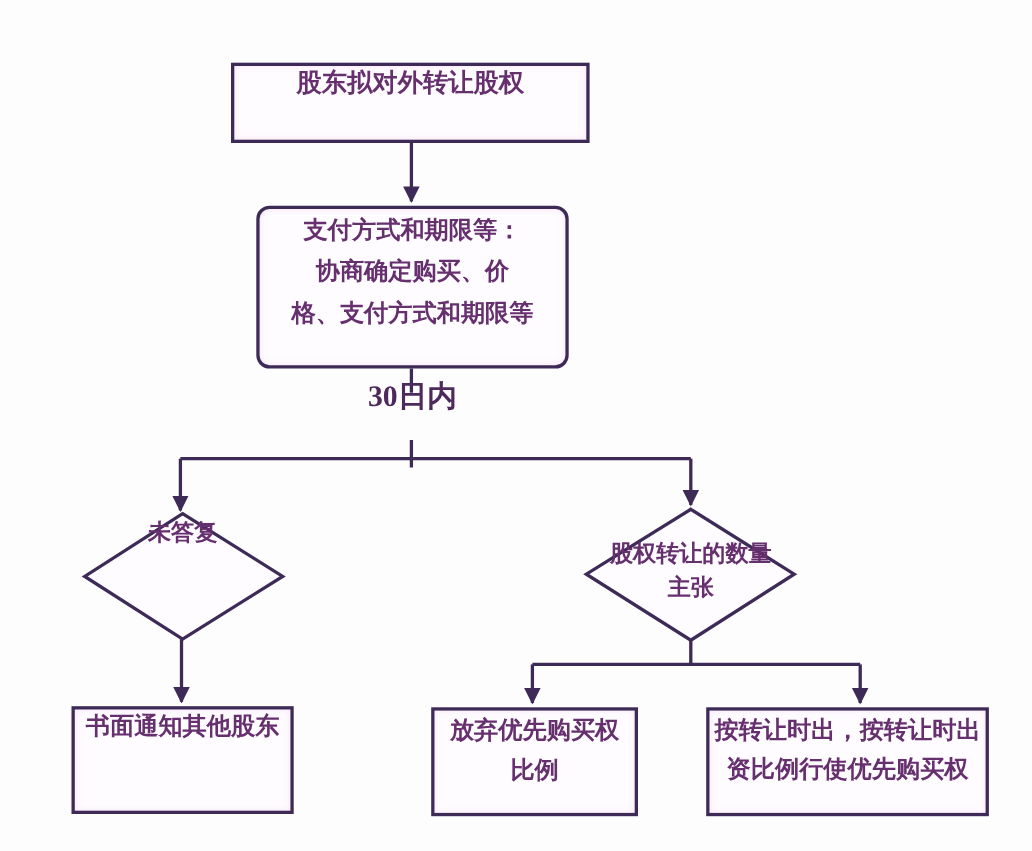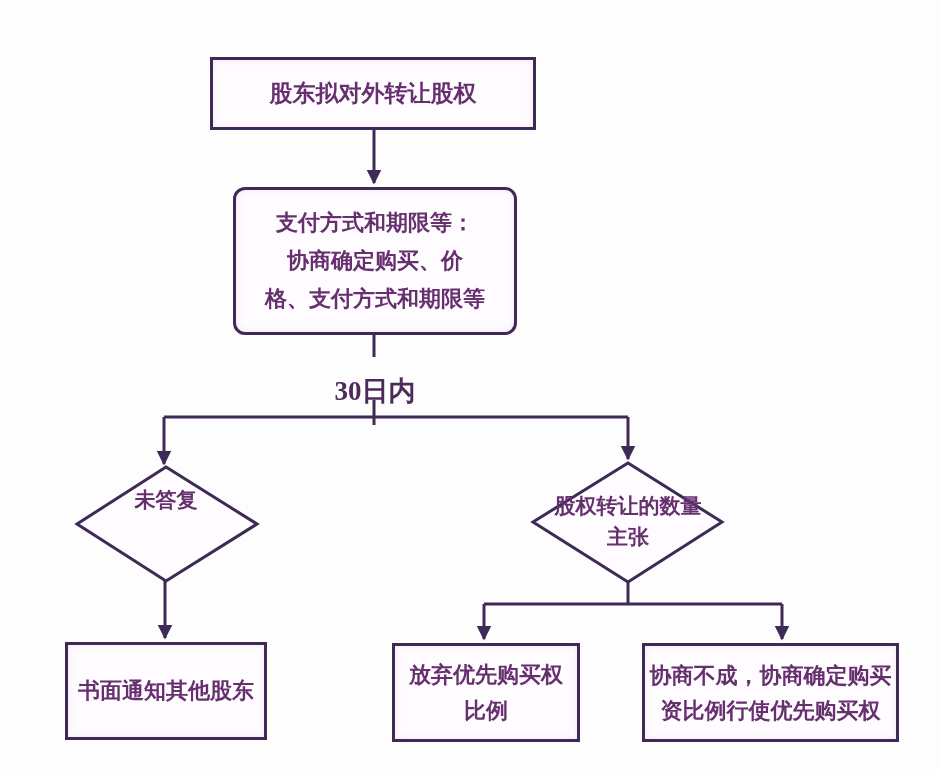--- a/index.html
+++ b/index.html
@@ -31,39 +31,38 @@
   }
   #connector-layer polygon.shape {
     fill: #fefcff;
     stroke-linejoin: miter;
   }
   .node {
     position: absolute;
     display: flex;
     flex-direction: column;
     align-items: center;
-    justify-content: center;
     text-align: center;
     color: var(--text);
     font-weight: bold;
   }
   .rect {
     border: 3px solid var(--line);
     background: #fefcff;
     box-shadow: inset 0 0 6px rgba(244, 205, 240, 0.55);
   }
   .rounded {
     border-radius: 12px;
   }
   .diamond-text {
     background: transparent;
   }
   #node-start        { left: 210px; top: 57px;  width: 326px; height: 73px;  font-size: 23px; }
   #node-notice       { left: 233px; top: 187px; width: 284px; height: 148px; font-size: 22px; line-height: 38px; }
-  #label-deadline    { left: 298px; top: 368px; width: 154px; height: 46px;  font-size: 27px; color: var(--label-text); }
+  #label-deadline    { left: 298px; top: 342px; width: 154px; height: 46px;  font-size: 27px; color: var(--label-text); }
   #node-no-reply     { left: 86px;  top: 470px; width: 160px; height: 60px;  font-size: 21px; }
   #node-multi-claim  { left: 538px; top: 488px; width: 180px; height: 68px;  font-size: 21px; line-height: 31px; }
   #node-waive        { left: 65px;  top: 642px; width: 202px; height: 98px;  font-size: 22px; }
   #node-negotiate    { left: 392px; top: 643px; width: 188px; height: 99px;  font-size: 22px; line-height: 36px; }
   #node-no-agreement { left: 642px; top: 643px; width: 257px; height: 99px;  font-size: 22px; line-height: 35px; }
 </style>
 </head>
 <body>
 
 <div id="canvas">
@@ -127,17 +126,17 @@
   <div class="node rect" id="node-waive">
     <span>书面通知其他股东</span>
   </div>
 
   <div class="node rect" id="node-negotiate">
     <span>放弃优先购买权</span>
     <span>比例</span>
   </div>
 
   <div class="node rect" id="node-no-agreement">
-    <span>协商不成，协商确定购买</span>
+    <span>按转让时出，按转让时出</span>
     <span>资比例行使优先购买权</span>
   </div>
 
 </div>
 
 </body></html>

